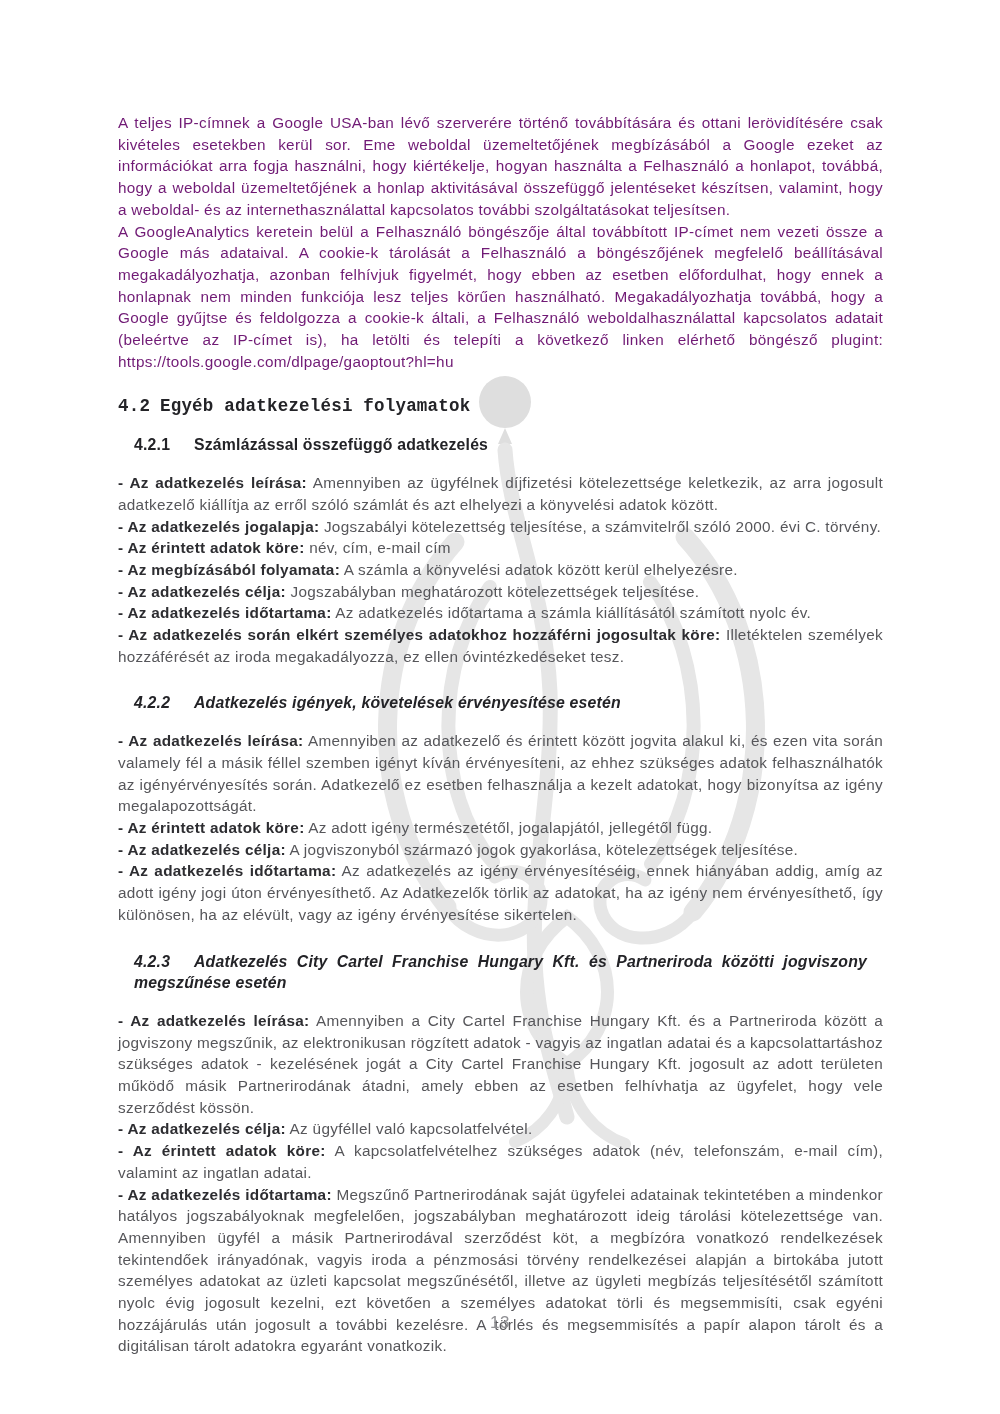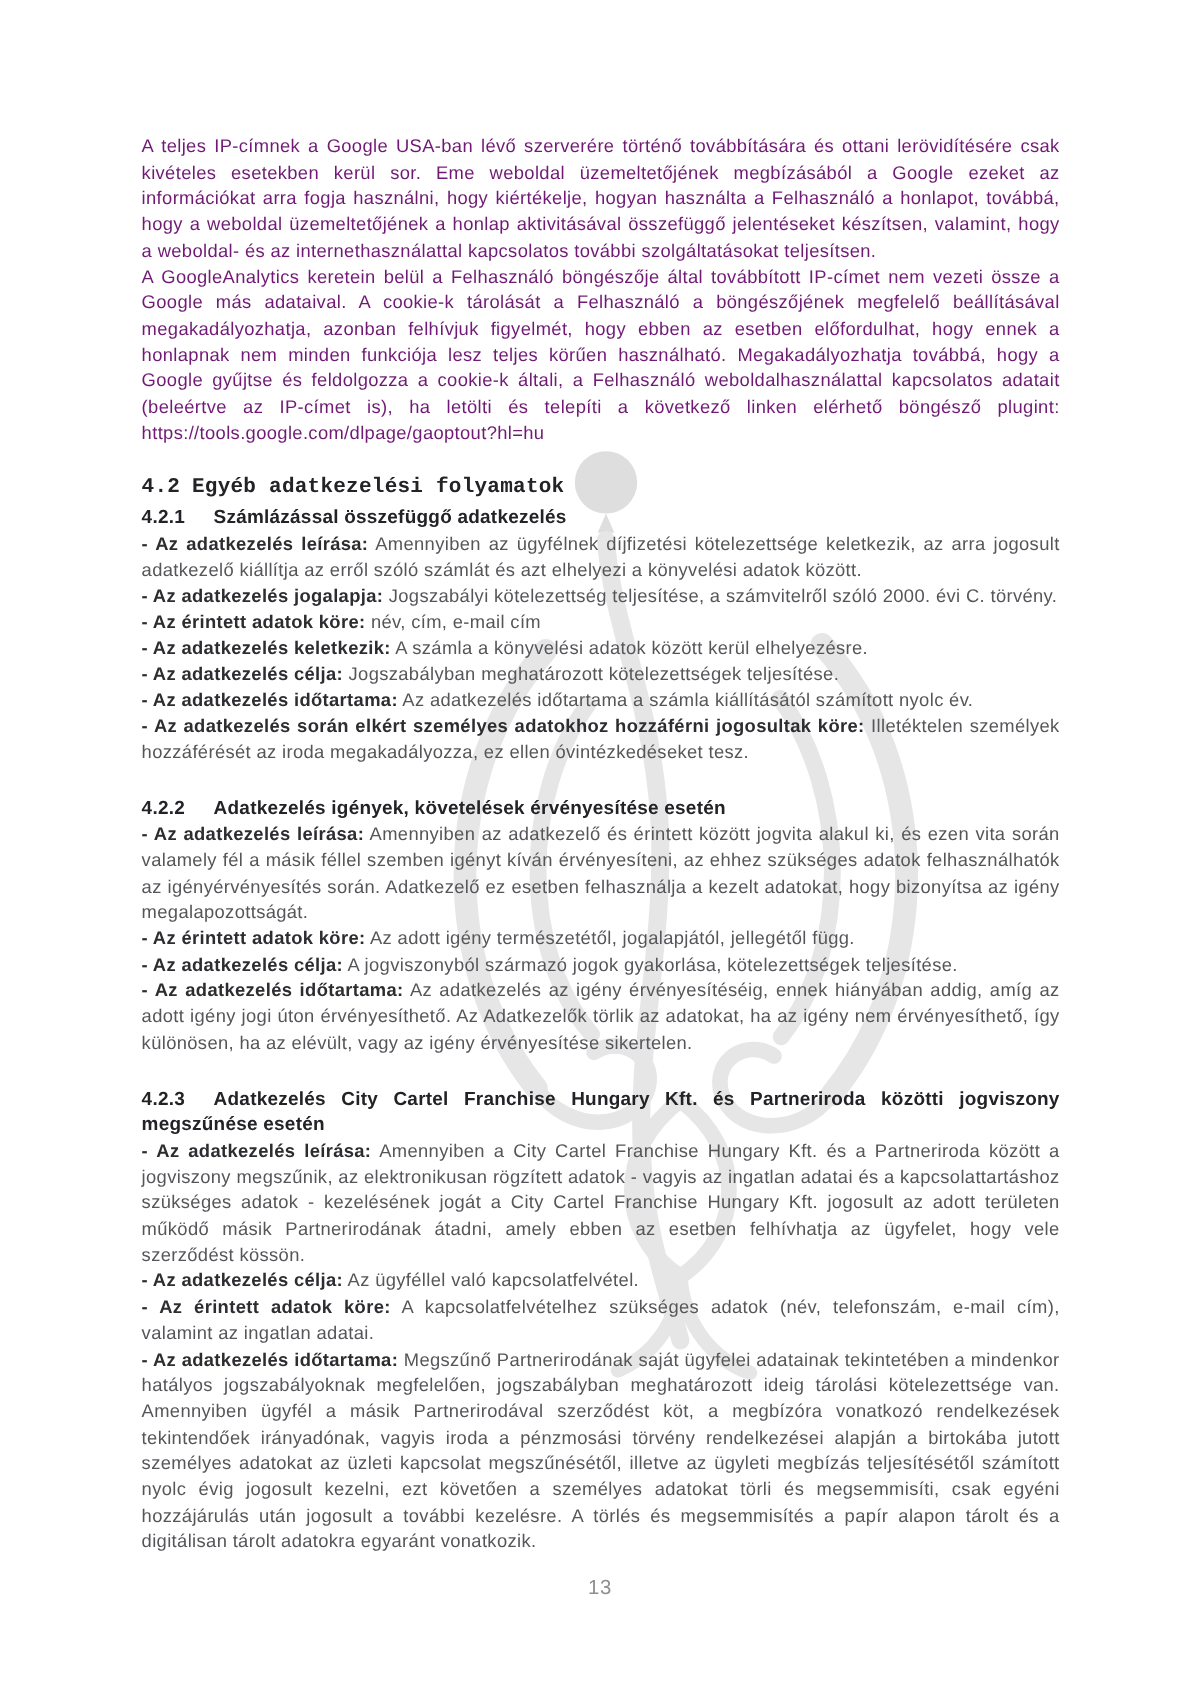--- a/index.html
+++ b/index.html
@@ -35,24 +35,24 @@
 
   h2.sec {
     font-size: 17.5px; line-height: 23px;
     margin: 23px 0 3px 0;
     color: #232327; font-weight: 700;
     letter-spacing: 0.2px;
     font-family: Liberation Mono, monospace;
   }
   h3.sec {
     font-size: 15.8px; line-height: 21.7px;
-    margin: 0; color: #232327; font-weight: 700;
+    margin: 16px; color: #232327; font-weight: 700;
     letter-spacing: 0.2px;
   }
-  h3.sec.gap { margin-top: 25px; }
+  h3.sec.gap { margin-top: 25px; font-style: italic; }
   h3.sec.justify { text-align: justify; }
   .num2 { display: inline-block; width: 42px; }
   .num3 { display: inline-block; width: 60px; }
 
   .item { color: #56565a; }
   .lbl { font-weight: 700; color: #2d2d31; }
 
   .page-number {
     position: absolute;
     top: 1313px; left: 0; right: 0;
@@ -97,21 +97,21 @@
     <p class="body-p">A teljes IP-címnek a Google USA-ban lévő szerverére történő továbbítására és ottani lerövidítésére csak kivételes esetekben kerül sor. Eme weboldal üzemeltetőjének megbízásából a Google ezeket az információkat arra fogja használni, hogy kiértékelje, hogyan használta a Felhasználó a honlapot, továbbá, hogy a weboldal üzemeltetőjének a honlap aktivitásával összefüggő jelentéseket készítsen, valamint, hogy a weboldal- és az internethasználattal kapcsolatos további szolgáltatásokat teljesítsen.</p>
     <p class="body-p">A GoogleAnalytics keretein belül a Felhasználó böngészője által továbbított IP-címet nem vezeti össze a Google más adataival. A cookie-k tárolását a Felhasználó a böngészőjének megfelelő beállításával megakadályozhatja, azonban felhívjuk figyelmét, hogy ebben az esetben előfordulhat, hogy ennek a honlapnak nem minden funkciója lesz teljes körűen használható. Megakadályozhatja továbbá, hogy a Google gyűjtse és feldolgozza a cookie-k általi, a Felhasználó weboldalhasználattal kapcsolatos adatait (beleértve az IP-címet is), ha letölti és telepíti a következő linken elérhető böngésző plugint: https://tools.google.com/dlpage/gaoptout?hl=hu</p>
 
     <h2 class="sec"><span class="num2">4.2</span><span>Egyéb adatkezelési folyamatok</span></h2>
 
     <h3 class="sec"><span class="num3">4.2.1</span><span>Számlázással összefüggő adatkezelés</span></h3>
 
     <p class="item"><span class="lbl">- Az adatkezelés leírása:</span> <span>Amennyiben az ügyfélnek díjfizetési kötelezettsége keletkezik, az arra jogosult adatkezelő kiállítja az erről szóló számlát és azt elhelyezi a könyvelési adatok között.</span></p>
     <p class="item"><span class="lbl">- Az adatkezelés jogalapja:</span> <span>Jogszabályi kötelezettség teljesítése, a számvitelről szóló 2000. évi C. törvény.</span></p>
     <p class="item"><span class="lbl">- Az érintett adatok köre:</span> <span>név, cím, e-mail cím</span></p>
-    <p class="item"><span class="lbl">- Az adatkezelés keletkezik:</span> <span>A számla a könyvelési adatok között kerül elhelyezésre.</span></p>
+    <p class="item"><span class="lbl">- Az megbízásából folyamata:</span> <span>A számla a könyvelési adatok között kerül elhelyezésre.</span></p>
     <p class="item"><span class="lbl">- Az adatkezelés célja:</span> <span>Jogszabályban meghatározott kötelezettségek teljesítése.</span></p>
     <p class="item"><span class="lbl">- Az adatkezelés időtartama:</span> <span>Az adatkezelés időtartama a számla kiállításától számított nyolc év.</span></p>
     <p class="item"><span class="lbl">- Az adatkezelés során elkért személyes adatokhoz hozzáférni jogosultak köre:</span> <span>Illetéktelen személyek hozzáférését az iroda megakadályozza, ez ellen óvintézkedéseket tesz.</span></p>
 
     <h3 class="sec gap"><span class="num3">4.2.2</span><span>Adatkezelés igények, követelések érvényesítése esetén</span></h3>
 
     <p class="item"><span class="lbl">- Az adatkezelés leírása:</span> <span>Amennyiben az adatkezelő és érintett között jogvita alakul ki, és ezen vita során valamely fél a másik féllel szemben igényt kíván érvényesíteni, az ehhez szükséges adatok felhasználhatók az igényérvényesítés során. Adatkezelő ez esetben felhasználja a kezelt adatokat, hogy bizonyítsa az igény megalapozottságát.</span></p>
     <p class="item"><span class="lbl">- Az érintett adatok köre:</span> <span>Az adott igény természetétől, jogalapjától, jellegétől függ.</span></p>
     <p class="item"><span class="lbl">- Az adatkezelés célja:</span> <span>A jogviszonyból származó jogok gyakorlása, kötelezettségek teljesítése.</span></p>
     <p class="item"><span class="lbl">- Az adatkezelés időtartama:</span> <span>Az adatkezelés az igény érvényesítéséig, ennek hiányában addig, amíg az adott igény jogi úton érvényesíthető. Az Adatkezelők törlik az adatokat, ha az igény nem érvényesíthető, így különösen, ha az elévült, vagy az igény érvényesítése sikertelen.</span></p>

